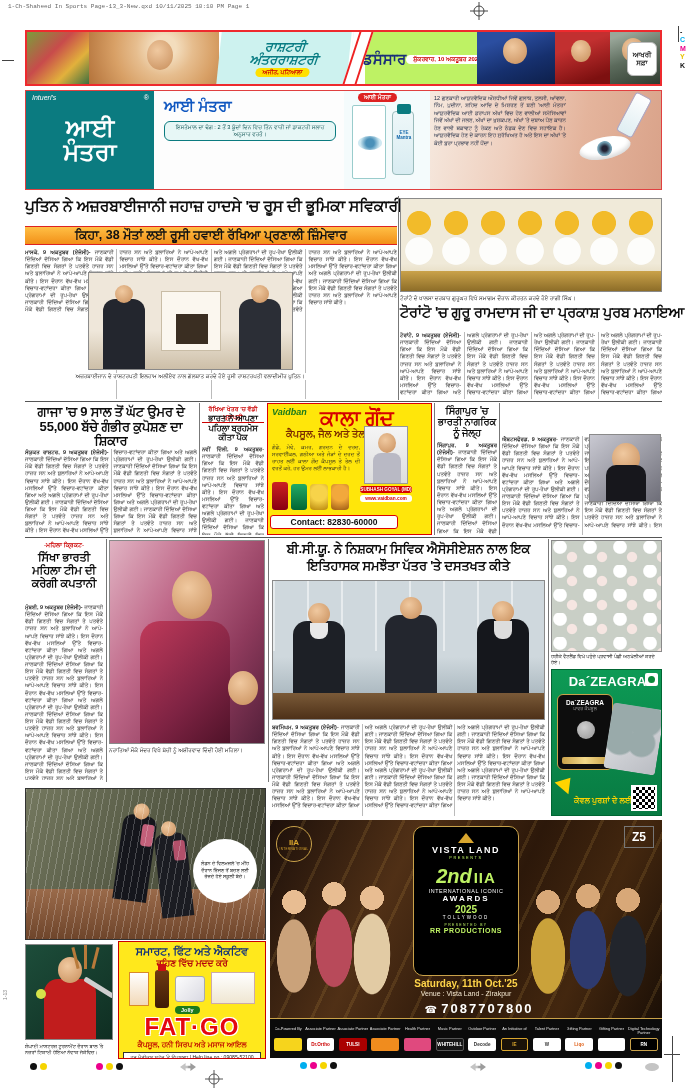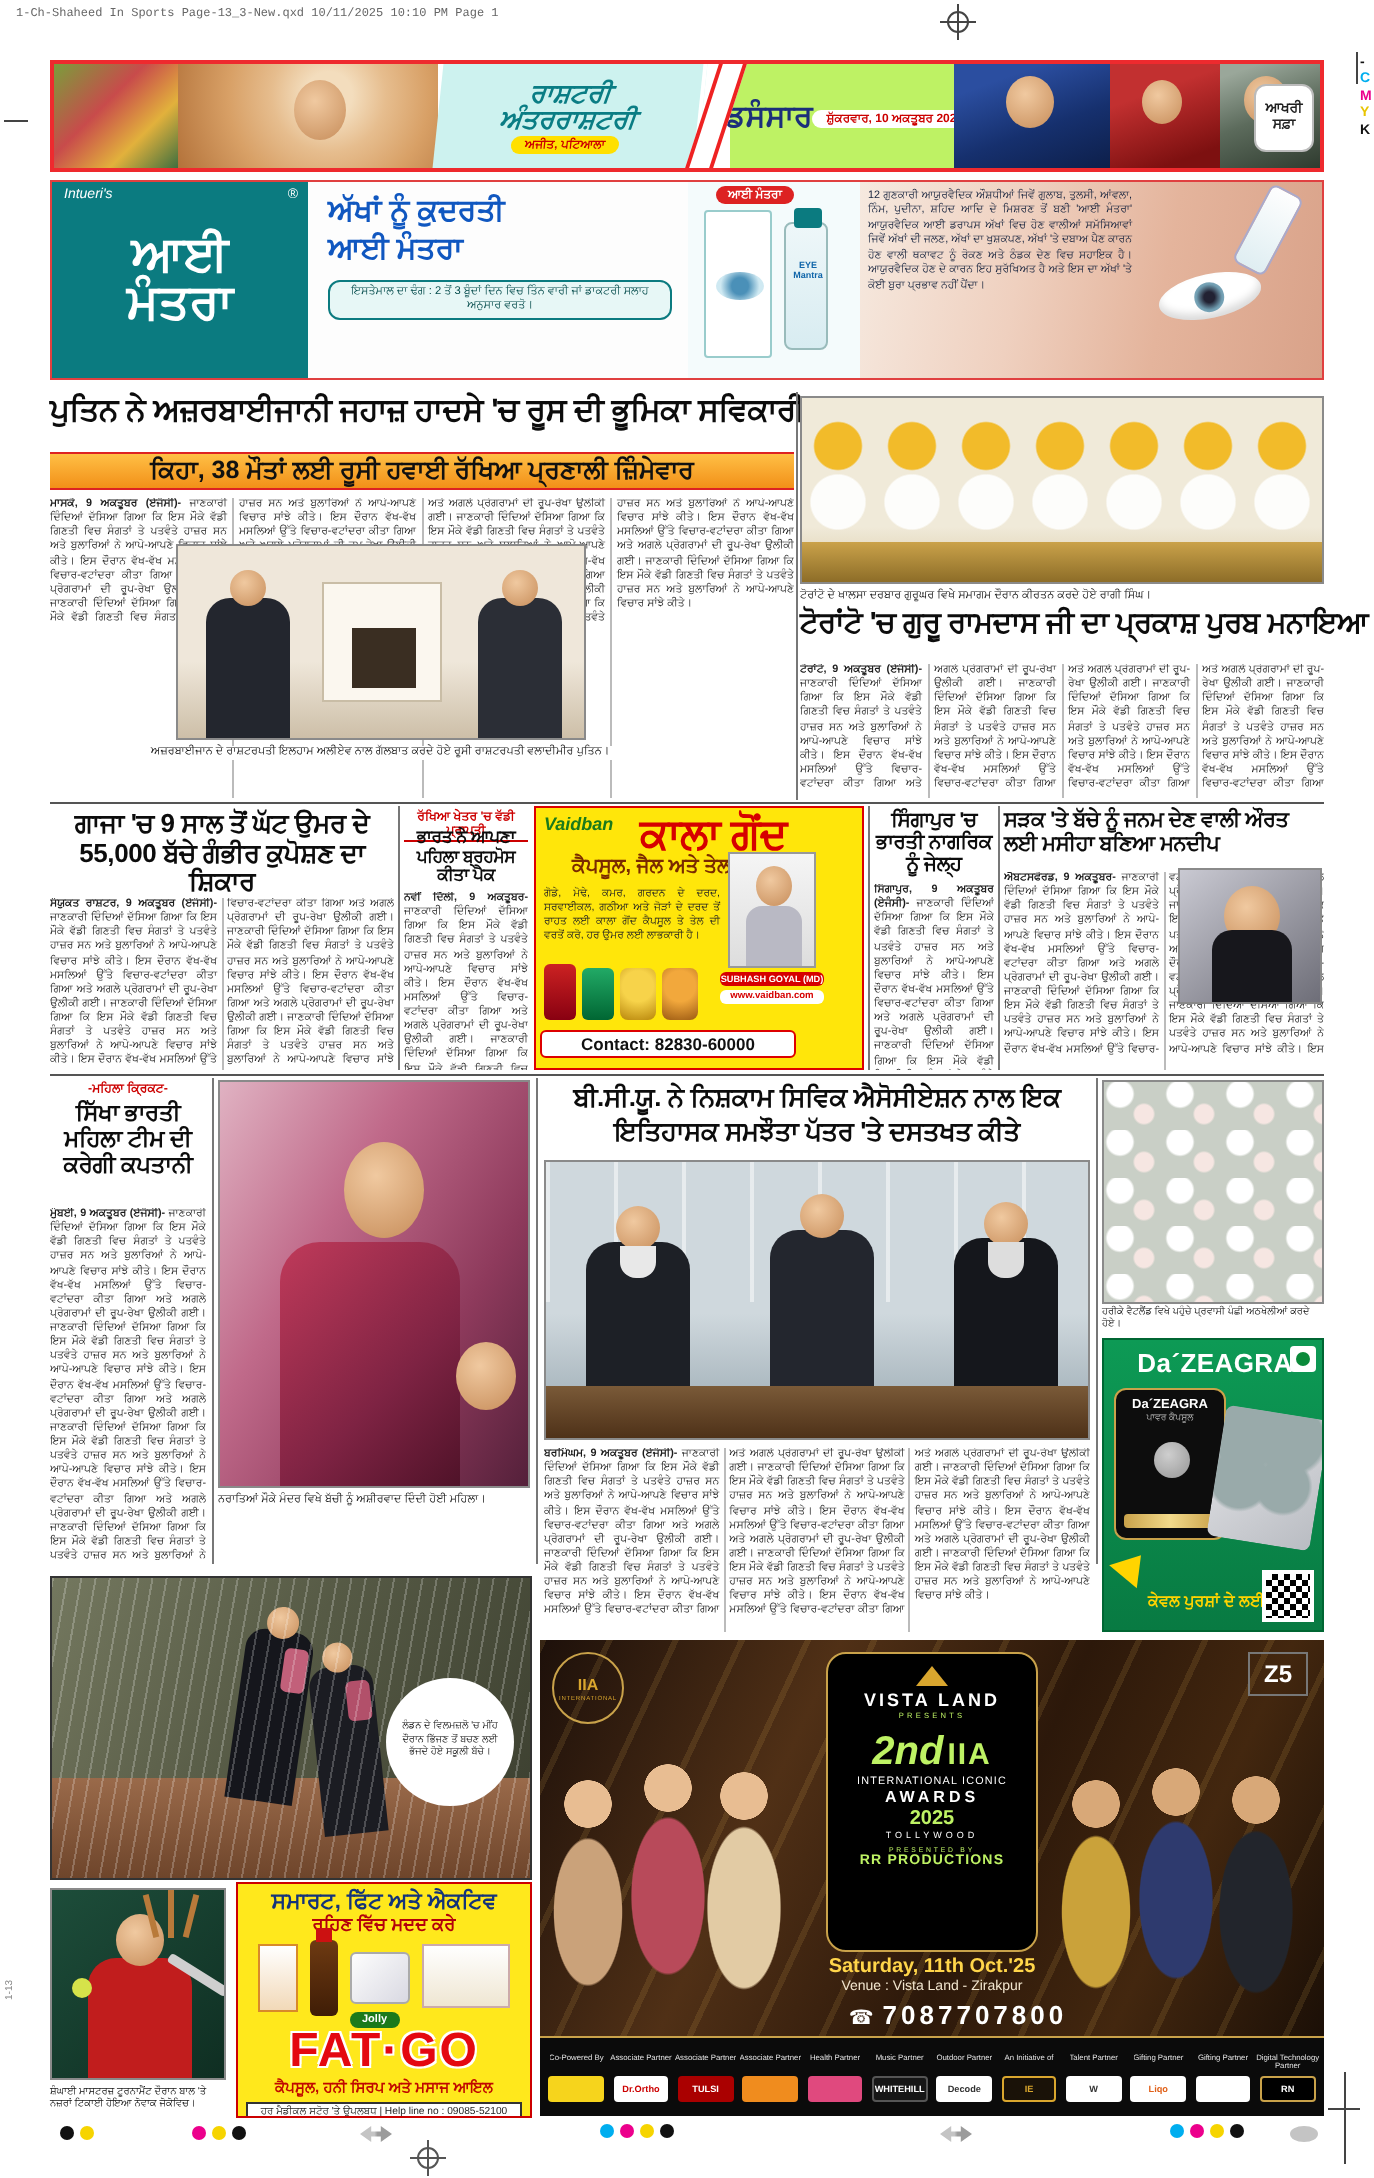--- a/index.html
+++ b/index.html
@@ -136,21 +136,20 @@
   </div>
 
   <div class="eyead">
     <div class="eyebrand">
       <div class="abs" style="left:6px;top:3px;font-size:7px;font-style:italic">Intueri's</div>
       <div class="abs" style="right:5px;top:3px;font-size:7px">®</div>
       <div class="big">ਆਈ</div>
       <div class="big">ਮੰਤਰਾ</div>
     </div>
     <div class="eyetag">
-      <div class="tg">ਅੱਖਾਂ ਨੂੰ ਕੁਦਰਤੀ</div>
       <div class="tg">ਆਈ ਮੰਤਰਾ</div>
       <div class="usage">ਇਸਤੇਮਾਲ ਦਾ ਢੰਗ : 2 ਤੋਂ 3 ਬੂੰਦਾਂ ਦਿਨ ਵਿਚ ਤਿੰਨ ਵਾਰੀ ਜਾਂ ਡਾਕਟਰੀ ਸਲਾਹ ਅਨੁਸਾਰ ਵਰਤੋ।</div>
     </div>
     <div class="eyeprod">
       <div class="abs" style="left:14px;top:2px;background:#d22;color:#fff;font-size:6px;font-weight:bold;border-radius:7px;padding:1px 6px">ਆਈ ਮੰਤਰਾ</div>
       <div class="abs" style="left:8px;top:14px;width:34px;height:74px;background:#fff;border:1px solid #9cc;border-radius:2px">
         <div class="abs" style="left:5px;top:30px;width:24px;height:14px;border-radius:50%;background:radial-gradient(circle,#4a90b8 30%,#cfe9f2 70%)"></div>
       </div>
       <div class="abs" style="left:48px;top:20px;width:22px;height:64px;background:linear-gradient(#eef7f9,#d8ecf1);border:1px solid #9bb;border-radius:4px">
         <div class="abs" style="left:4px;top:-8px;width:14px;height:10px;background:#0b7b80;border-radius:2px"></div>
@@ -233,21 +232,20 @@
   </div>
 
   <div class="vrule" style="left:434px;top:403px;height:132px"></div>
   <div class="abs hl" style="left:437px;top:405px;width:60px;font-size:10px;text-align:center">ਸਿੰਗਾਪੁਰ 'ਚ ਭਾਰਤੀ ਨਾਗਰਿਕ ਨੂੰ ਜੇਲ੍ਹ</div>
   <div class="abs bodytxt" style="left:437px;top:442px;width:60px;height:93px">
     <span class="dl">ਸਿੰਗਾਪੁਰ, 9 ਅਕਤੂਬਰ (ਏਜੰਸੀ)-</span>
     <span>ਜਾਣਕਾਰੀ ਦਿੰਦਿਆਂ ਦੱਸਿਆ ਗਿਆ ਕਿ ਇਸ ਮੌਕੇ ਵੱਡੀ ਗਿਣਤੀ ਵਿਚ ਸੰਗਤਾਂ ਤੇ ਪਤਵੰਤੇ ਹਾਜ਼ਰ ਸਨ ਅਤੇ ਬੁਲਾਰਿਆਂ ਨੇ ਆਪੋ-ਆਪਣੇ ਵਿਚਾਰ ਸਾਂਝੇ ਕੀਤੇ। ਇਸ ਦੌਰਾਨ ਵੱਖ-ਵੱਖ ਮਸਲਿਆਂ ਉੱਤੇ ਵਿਚਾਰ-ਵਟਾਂਦਰਾ ਕੀਤਾ ਗਿਆ ਅਤੇ ਅਗਲੇ ਪ੍ਰੋਗਰਾਮਾਂ ਦੀ ਰੂਪ-ਰੇਖਾ ਉਲੀਕੀ ਗਈ। ਜਾਣਕਾਰੀ ਦਿੰਦਿਆਂ ਦੱਸਿਆ ਗਿਆ ਕਿ ਇਸ ਮੌਕੇ ਵੱਡੀ ਗਿਣਤੀ ਵਿਚ ਸੰਗਤਾਂ ਤੇ ਪਤਵੰਤੇ ਹਾਜ਼ਰ ਸਨ ਅਤੇ ਬੁਲਾਰਿਆਂ ਨੇ ਆਪੋ-ਆਪਣੇ ਵਿਚਾਰ ਸਾਂਝੇ ਕੀਤੇ। ਇਸ ਦੌਰਾਨ ਵੱਖ-ਵੱਖ ਮਸਲਿਆਂ ਉੱਤੇ ਵਿਚਾਰ-ਵਟਾਂਦਰਾ ਕੀਤਾ ਗਿਆ ਅਤੇ ਅਗਲੇ ਪ੍ਰੋਗਰਾਮਾਂ ਦੀ ਰੂਪ-ਰੇਖਾ ਉਲੀਕੀ ਗਈ। ਜਾਣਕਾਰੀ ਦਿੰਦਿਆਂ ਦੱਸਿਆ ਗਿਆ ਕਿ ਇਸ ਮੌਕੇ ਵੱਡੀ ਗਿਣਤੀ ਵਿਚ ਸੰਗਤਾਂ ਤੇ ਪਤਵੰਤੇ ਹਾਜ਼ਰ ਸਨ ਅਤੇ ਬੁਲਾਰਿਆਂ ਨੇ ਆਪੋ-ਆਪਣੇ ਵਿਚਾਰ ਸਾਂਝੇ ਕੀਤੇ। ਇਸ ਦੌਰਾਨ ਵੱਖ-ਵੱਖ ਮਸਲਿਆਂ ਉੱਤੇ ਵਿਚਾਰ-ਵਟਾਂਦਰਾ ਕੀਤਾ ਗਿਆ ਅਤੇ ਅਗਲੇ ਪ੍ਰੋਗਰਾਮਾਂ ਦੀ ਰੂਪ-ਰੇਖਾ ਉਲੀਕੀ ਗਈ। ਜਾਣਕਾਰੀ ਦਿੰਦਿਆਂ ਦੱਸਿਆ ਗਿਆ ਕਿ ਇਸ ਮੌਕੇ ਵੱਡੀ ਗਿਣਤੀ ਵਿਚ ਸੰਗਤਾਂ ਤੇ ਪਤਵੰਤੇ ਹਾਜ਼ਰ ਸਨ ਅਤੇ ਬੁਲਾਰਿਆਂ ਨੇ ਆਪੋ-ਆਪਣੇ ਵਿਚਾਰ ਸਾਂਝੇ ਕੀਤੇ। ਇਸ ਦੌਰਾਨ ਵੱਖ-ਵੱਖ ਮਸਲਿਆਂ ਉੱਤੇ ਵਿਚਾਰ-ਵਟਾਂਦਰਾ ਕੀਤਾ ਗਿਆ ਅਤੇ ਅਗਲੇ ਪ੍ਰੋਗਰਾਮਾਂ ਦੀ ਰੂਪ-ਰੇਖਾ ਉਲੀਕੀ ਗਈ। ਜਾਣਕਾਰੀ ਦਿੰਦਿਆਂ ਦੱਸਿਆ ਗਿਆ ਕਿ ਇਸ ਮੌਕੇ ਵੱਡੀ ਗਿਣਤੀ ਵਿਚ ਸੰਗਤਾਂ ਤੇ ਪਤਵੰਤੇ ਹਾਜ਼ਰ ਸਨ ਅਤੇ ਬੁਲਾਰਿਆਂ ਨੇ ਆਪੋ-ਆਪਣੇ ਵਿਚਾਰ ਸਾਂਝੇ ਕੀਤੇ। ਇਸ ਦੌਰਾਨ ਵੱਖ-ਵੱਖ ਮਸਲਿਆਂ ਉੱਤੇ ਵਿਚਾਰ-ਵਟਾਂਦਰਾ ਕੀਤਾ ਗਿਆ ਅਤੇ ਅਗਲੇ ਪ੍ਰੋਗਰਾਮਾਂ ਦੀ ਰੂਪ-ਰੇਖਾ ਉਲੀਕੀ ਗਈ। ਜਾਣਕਾਰੀ ਦਿੰਦਿਆਂ ਦੱਸਿਆ ਗਿਆ ਕਿ ਇਸ ਮੌਕੇ ਵੱਡੀ ਗਿਣਤੀ ਵਿਚ ਸੰਗਤਾਂ ਤੇ ਪਤਵੰਤੇ ਹਾਜ਼ਰ ਸਨ ਅਤੇ ਬੁਲਾਰਿਆਂ ਨੇ ਆਪੋ-ਆਪਣੇ ਵਿਚਾਰ ਸਾਂਝੇ ਕੀਤੇ।</span>
   </div>
   <div class="vrule" style="left:499px;top:403px;height:132px"></div>
 
-  <div class="abs hl" style="left:502px;top:405px;width:160px;font-size:10.5px">ਸੜਕ 'ਤੇ ਬੱਚੇ ਨੂੰ ਜਨਮ ਦੇਣ ਵਾਲੀ ਔਰਤ ਲਈ ਮਸੀਹਾ ਬਣਿਆ ਮਨਦੀਪ</div>
   <div class="abs bodytxt cols2" style="left:502px;top:436px;width:160px;height:99px">
     <span class="dl">ਐਬਟਸਫੋਰਡ, 9 ਅਕਤੂਬਰ-</span>
     <span>ਜਾਣਕਾਰੀ ਦਿੰਦਿਆਂ ਦੱਸਿਆ ਗਿਆ ਕਿ ਇਸ ਮੌਕੇ ਵੱਡੀ ਗਿਣਤੀ ਵਿਚ ਸੰਗਤਾਂ ਤੇ ਪਤਵੰਤੇ ਹਾਜ਼ਰ ਸਨ ਅਤੇ ਬੁਲਾਰਿਆਂ ਨੇ ਆਪੋ-ਆਪਣੇ ਵਿਚਾਰ ਸਾਂਝੇ ਕੀਤੇ। ਇਸ ਦੌਰਾਨ ਵੱਖ-ਵੱਖ ਮਸਲਿਆਂ ਉੱਤੇ ਵਿਚਾਰ-ਵਟਾਂਦਰਾ ਕੀਤਾ ਗਿਆ ਅਤੇ ਅਗਲੇ ਪ੍ਰੋਗਰਾਮਾਂ ਦੀ ਰੂਪ-ਰੇਖਾ ਉਲੀਕੀ ਗਈ। ਜਾਣਕਾਰੀ ਦਿੰਦਿਆਂ ਦੱਸਿਆ ਗਿਆ ਕਿ ਇਸ ਮੌਕੇ ਵੱਡੀ ਗਿਣਤੀ ਵਿਚ ਸੰਗਤਾਂ ਤੇ ਪਤਵੰਤੇ ਹਾਜ਼ਰ ਸਨ ਅਤੇ ਬੁਲਾਰਿਆਂ ਨੇ ਆਪੋ-ਆਪਣੇ ਵਿਚਾਰ ਸਾਂਝੇ ਕੀਤੇ। ਇਸ ਦੌਰਾਨ ਵੱਖ-ਵੱਖ ਮਸਲਿਆਂ ਉੱਤੇ ਵਿਚਾਰ-ਵਟਾਂਦਰਾ ਕੀਤਾ ਗਿਆ ਅਤੇ ਅਗਲੇ ਪ੍ਰੋਗਰਾਮਾਂ ਦੀ ਰੂਪ-ਰੇਖਾ ਉਲੀਕੀ ਗਈ। ਜਾਣਕਾਰੀ ਦਿੰਦਿਆਂ ਦੱਸਿਆ ਗਿਆ ਕਿ ਇਸ ਮੌਕੇ ਵੱਡੀ ਗਿਣਤੀ ਵਿਚ ਸੰਗਤਾਂ ਤੇ ਪਤਵੰਤੇ ਹਾਜ਼ਰ ਸਨ ਅਤੇ ਬੁਲਾਰਿਆਂ ਨੇ ਆਪੋ-ਆਪਣੇ ਵਿਚਾਰ ਸਾਂਝੇ ਕੀਤੇ। ਇਸ ਦੌਰਾਨ ਵੱਖ-ਵੱਖ ਮਸਲਿਆਂ ਉੱਤੇ ਵਿਚਾਰ-ਵਟਾਂਦਰਾ ਕੀਤਾ ਗਿਆ ਅਤੇ ਅਗਲੇ ਪ੍ਰੋਗਰਾਮਾਂ ਦੀ ਰੂਪ-ਰੇਖਾ ਉਲੀਕੀ ਗਈ। ਜਾਣਕਾਰੀ ਦਿੰਦਿਆਂ ਦੱਸਿਆ ਗਿਆ ਕਿ ਇਸ ਮੌਕੇ ਵੱਡੀ ਗਿਣਤੀ ਵਿਚ ਸੰਗਤਾਂ ਤੇ ਪਤਵੰਤੇ ਹਾਜ਼ਰ ਸਨ ਅਤੇ ਬੁਲਾਰਿਆਂ ਨੇ ਆਪੋ-ਆਪਣੇ ਵਿਚਾਰ ਸਾਂਝੇ ਕੀਤੇ। ਇਸ ਦੌਰਾਨ ਵੱਖ-ਵੱਖ ਮਸਲਿਆਂ ਉੱਤੇ ਵਿਚਾਰ-ਵਟਾਂਦਰਾ ਕੀਤਾ ਗਿਆ ਅਤੇ ਅਗਲੇ ਪ੍ਰੋਗਰਾਮਾਂ ਦੀ ਰੂਪ-ਰੇਖਾ ਉਲੀਕੀ ਗਈ। ਜਾਣਕਾਰੀ ਦਿੰਦਿਆਂ ਦੱਸਿਆ ਗਿਆ ਕਿ ਇਸ ਮੌਕੇ ਵੱਡੀ ਗਿਣਤੀ ਵਿਚ ਸੰਗਤਾਂ ਤੇ ਪਤਵੰਤੇ ਹਾਜ਼ਰ ਸਨ ਅਤੇ ਬੁਲਾਰਿਆਂ ਨੇ ਆਪੋ-ਆਪਣੇ ਵਿਚਾਰ ਸਾਂਝੇ ਕੀਤੇ। ਇਸ ਦੌਰਾਨ ਵੱਖ-ਵੱਖ ਮਸਲਿਆਂ ਉੱਤੇ ਵਿਚਾਰ-ਵਟਾਂਦਰਾ ਕੀਤਾ ਗਿਆ ਅਤੇ ਅਗਲੇ ਪ੍ਰੋਗਰਾਮਾਂ ਦੀ ਰੂਪ-ਰੇਖਾ ਉਲੀਕੀ ਗਈ। ਜਾਣਕਾਰੀ ਦਿੰਦਿਆਂ ਦੱਸਿਆ ਗਿਆ ਕਿ ਇਸ ਮੌਕੇ ਵੱਡੀ ਗਿਣਤੀ ਵਿਚ ਸੰਗਤਾਂ ਤੇ ਪਤਵੰਤੇ ਹਾਜ਼ਰ ਸਨ ਅਤੇ ਬੁਲਾਰਿਆਂ ਨੇ ਆਪੋ-ਆਪਣੇ ਵਿਚਾਰ ਸਾਂਝੇ ਕੀਤੇ।</span>
   </div>
   <div class="ph" style="left:589px;top:434px;width:72px;height:68px;background:linear-gradient(140deg,#c9c9d2,#6e6e78)">
     <div class="face" style="left:22px;top:8px;width:28px;height:30px"></div>
     <div class="abs" style="left:16px;top:30px;width:40px;height:38px;border-radius:10px 10px 0 0;background:#17171c"></div>
   </div>
 
   <div class="hrule" style="left:25px;top:537px;width:637px"></div>

